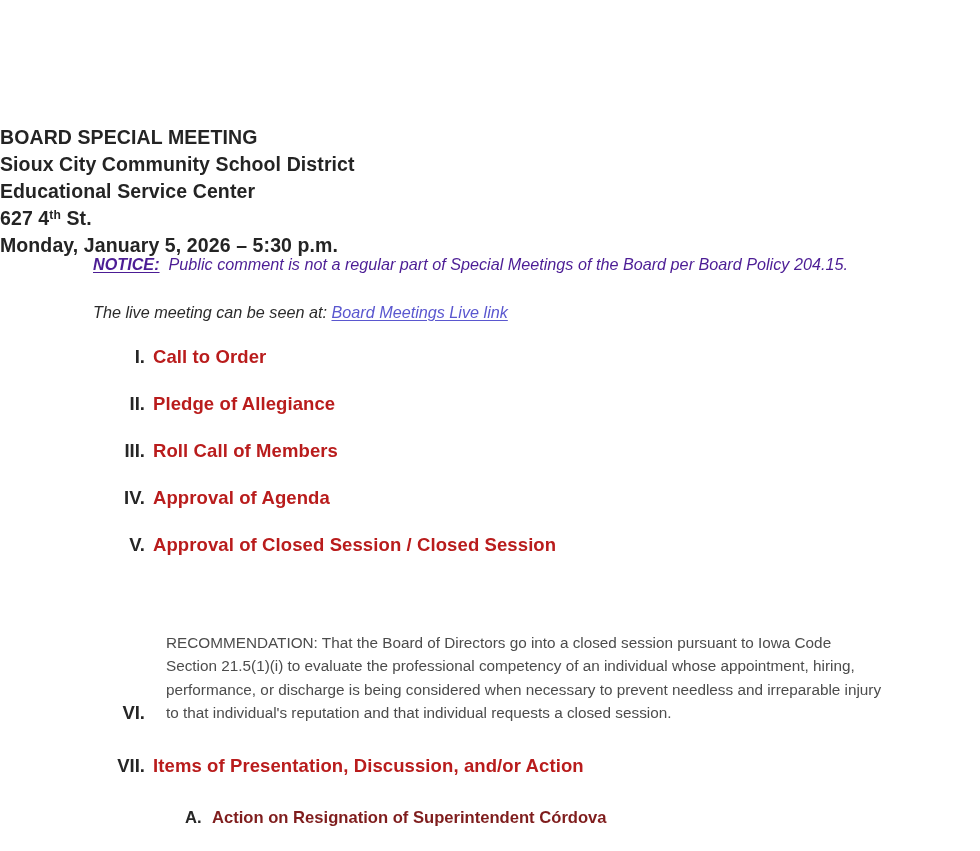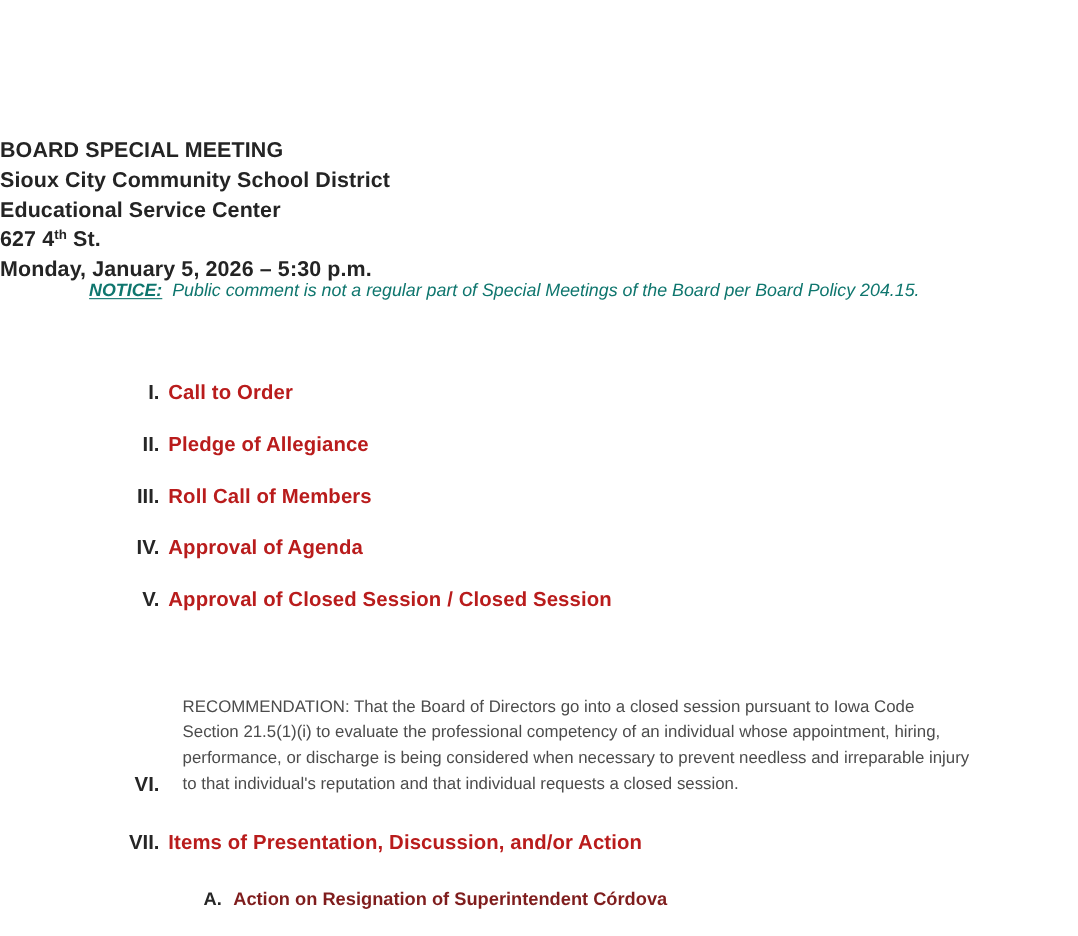--- a/index.html
+++ b/index.html
@@ -43,27 +43,27 @@
   }
   .title-line sup {
     font-size: 0.62em;
     vertical-align: 0.52em;
     line-height: 0;
   }
 
   
   .notice-line {
     position: absolute;
-    left: 81px;
+    left: 93px;
     top: 253px;
     width: 800px;
     font-size: 16.2px;
     font-style: italic;
     line-height: 22px;
-    color: #0f766e;
+    color: #4c1d95;
     white-space: nowrap;
   }
   .notice-label {
     font-weight: bold;
     font-style: italic;
     text-decoration: underline;
     text-underline-offset: 2px;
   }
   .notice-body { font-style: italic; }
 
@@ -169,20 +169,24 @@
     <div class="title-line">Sioux City Community School District</div>
     <div class="title-line">Educational Service Center</div>
     <div class="title-line"><span>627 4</span><sup>th</sup><span> St.</span></div>
     <div class="title-line">Monday, January 5, 2026 – 5:30 p.m.</div>
   </div>
 
   <div class="notice-line">
     <span class="notice-label">NOTICE:</span><span>&nbsp; </span><span class="notice-body">Public comment is not a regular part of Special Meetings of the Board per Board Policy 204.15.</span>
   </div>
 
+  <div class="live-line">
+    <span>The live meeting can be seen at:</span>
+    <span class="live-link">Board Meetings Live link</span>
+  </div>
 
   <div class="agenda">
 
     <div class="agenda-row" style="top:0px;position:absolute;left:0;width:980px;">
       <span class="agenda-num">I.</span>
       <span class="agenda-label">Call to Order</span>
     </div>
 
     <div class="agenda-row" style="top:47px;position:absolute;left:0;width:980px;">
       <span class="agenda-num">II.</span>

